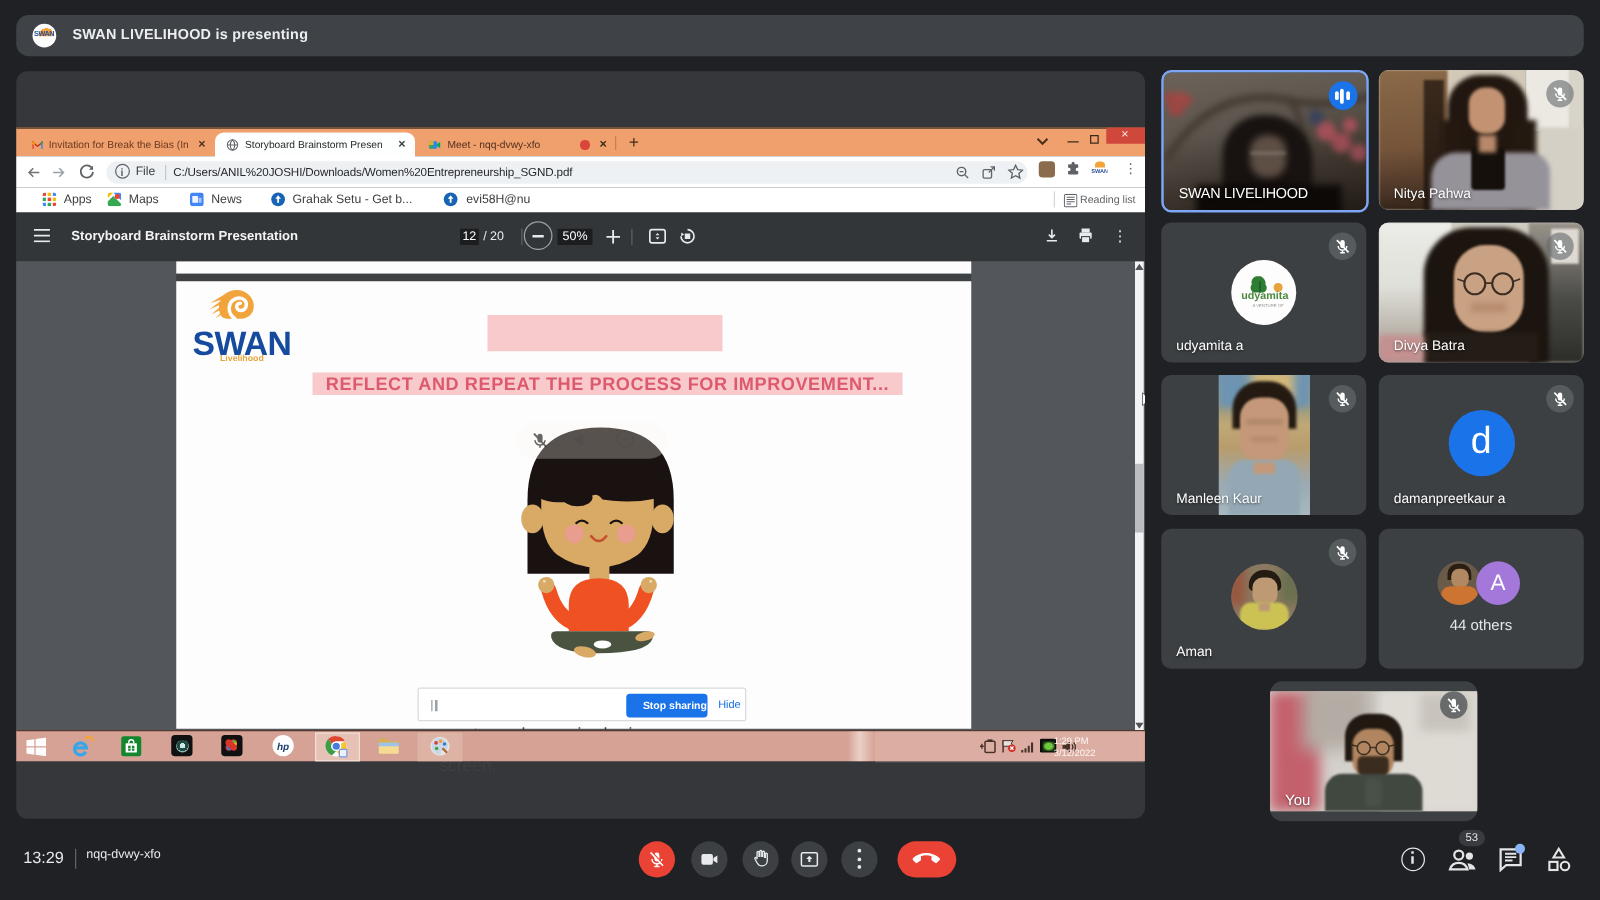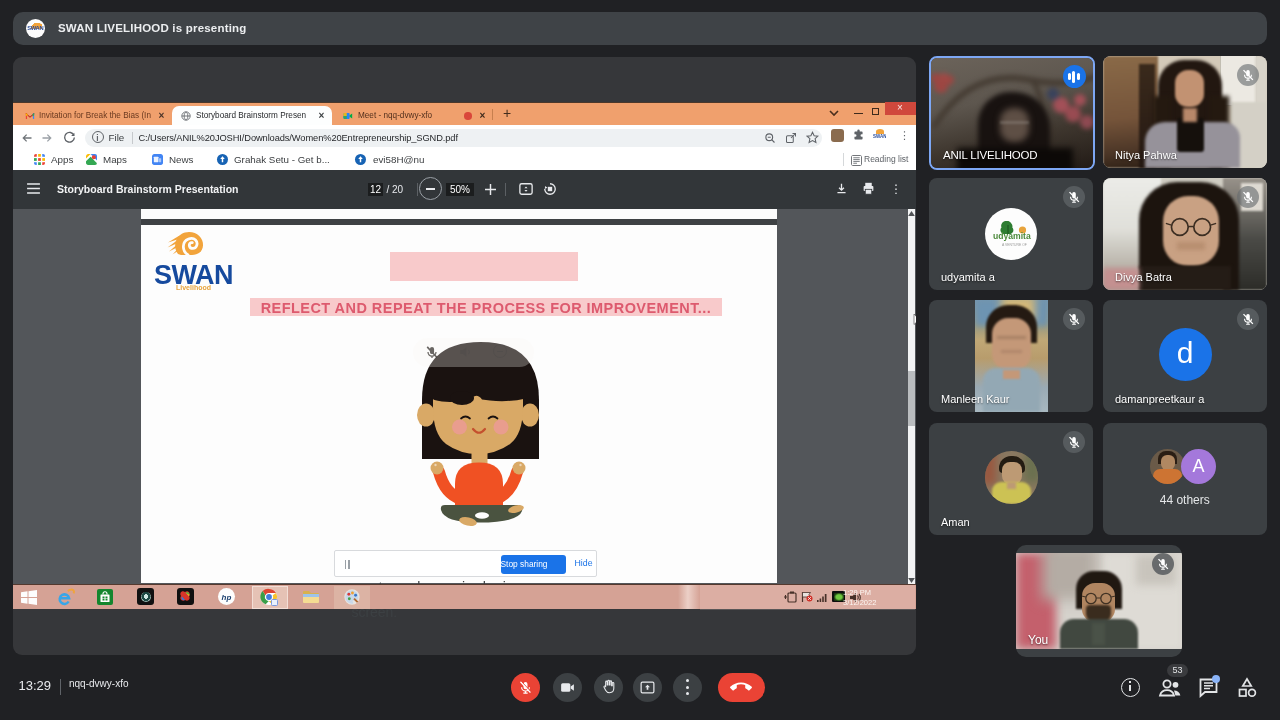--- a/index.html
+++ b/index.html
@@ -343,21 +343,21 @@
             </svg>
         </div>
       </div>
       <svg style="position:absolute; left:900px; top:212px; width:9px; height:13px; z-index:5;" viewBox="0 0 9 13">
           <path d="M1 0 L8 7.5 L4.8 7.8 L6.5 11.5 L4.8 12.3 L3.2 8.6 L1 10.5 Z" fill="#fff" stroke="#444" stroke-width="0.6"></path>
         </svg>
       <div id="sharebar" class="abs" style="left:320.5px; top:448.5px; width:263px; height:26.5px; background:#fff; border:1px solid #d8dadd; border-radius:2px;">
         <div style="position:absolute; left:10px; top:8.5px; width:1.8px; height:9px; background:#9aa0a6;"></div>
         <div style="position:absolute; left:13.5px; top:8.5px; width:1.8px; height:9px; background:#9aa0a6;"></div>
         <div style="position:absolute; left:17px; top:0; height:26.5px; line-height:25px; font-size:14px; letter-spacing:-0.05px; color:#3c4043;margin-top:24px;">meet.google.com is sharing your screen.</div>
-        <div style="position:absolute; left:166px; top:3.5px; width:65px; height:19px; background:#1a73e8; border-radius:3px; color:#fff; font-size:8.4px; font-weight:normal; text-align:left; line-height:19px;">Stop sharing</div>
+        <div style="position:absolute; left:166px; top:3.5px; width:65px; height:19px; background:#1a73e8; border-radius:3px; color:#fff; font-size:8.4px; font-weight:bold; text-align:right; line-height:19px;">Stop sharing</div>
         <div style="position:absolute; left:240px; top:0; height:26.5px; line-height:25px; font-size:8.8px; color:#1a73e8;">Hide</div>
       </div>
       <div id="taskbar" class="abs">
 
         <div style="position:absolute; left:700px; top:0; width:215px; height:25px; background:rgba(255,235,228,0.18);"></div>
 
         <div style="position:absolute; left:678px; top:0; width:22px; height:24px; background:linear-gradient(90deg, rgba(255,255,255,0) 0%, rgba(255,245,240,0.55) 45%, rgba(255,255,255,0) 100%);"></div>
 
         <svg class="tbi" style="left:21px; top:4.5px; width:16px; height:15px;" viewBox="0 0 16 15">
             <path d="M0 2.2L6.5 1.3V7H0zM7.5 1.2L16 0v7H7.5zM0 8h6.5v5.7L0 12.8zM7.5 8H16v7l-8.5-1.2z" fill="#fdfdfd"></path>
@@ -479,21 +479,21 @@
       </div>
       <div style="position:absolute; left:47px; top:34px; width:72px; height:86px; background:#181210; border-radius:32px 36px 0 0; filter:blur(2.5px);"></div>
       <div style="position:absolute; left:69px; top:50px; width:29px; height:34px; background:#5e4f45; border-radius:13px; filter:blur(3px);"></div>
       <div style="position:absolute; left:69px; top:63px; width:29px; height:3px; background:#9a938c; opacity:0.38; filter:blur(1.2px);"></div>
       <div style="position:absolute; left:26px; top:90px; width:116px; height:26px; background:#0c0907; filter:blur(3px);"></div>
       <div style="position:absolute; top:7px; right:7px; width:23px; height:23px; border-radius:50%; background:#1a73e8;">
         <div style="position:absolute; left:5.2px; top:8px; width:3.1px; height:7px; border-radius:2px; background:#fff;"></div>
         <div style="position:absolute; left:9.9px; top:5.5px; width:3.1px; height:12px; border-radius:2px; background:#fff;"></div>
         <div style="position:absolute; left:14.6px; top:8px; width:3.1px; height:7px; border-radius:2px; background:#fff;"></div>
       </div>
-      <div class="lbl" style="font-size:11.5px; letter-spacing:-0.2px;">ANIL LIVELIHOOD</div>
+      <div class="lbl" style="font-size:11.5px; letter-spacing:-0.2px;">SWAN LIVELIHOOD</div>
     </div>
 
     <div class="tile" style="left:1103px; top:56px;">
       <div style="position:absolute; inset:0; background:#d3c9b8;"></div>
       <div style="position:absolute; left:0; top:0; width:55px; height:112px; background:linear-gradient(175deg,#8a6a48 0%, #75543a 55%, #4a3526 85%, #2e2015 100%); filter:blur(1px);"></div>
       <div style="position:absolute; left:36px; top:8px; width:16px; height:104px; background:linear-gradient(180deg,#3a2a1c, #241812); filter:blur(1px);"></div>
       <div style="position:absolute; left:118px; top:0px; width:35px; height:49px; background:#ece9e2; box-shadow:0 0 0 1px #c2beb2; filter:blur(0.6px);"></div>
       <div style="position:absolute; left:152px; top:0px; width:12px; height:112px; background:#d8d4ca; filter:blur(1px);"></div>
       <div style="position:absolute; left:128px; top:46px; width:36px; height:66px; background:#d4d0c6; filter:blur(1.2px);"></div>
 

